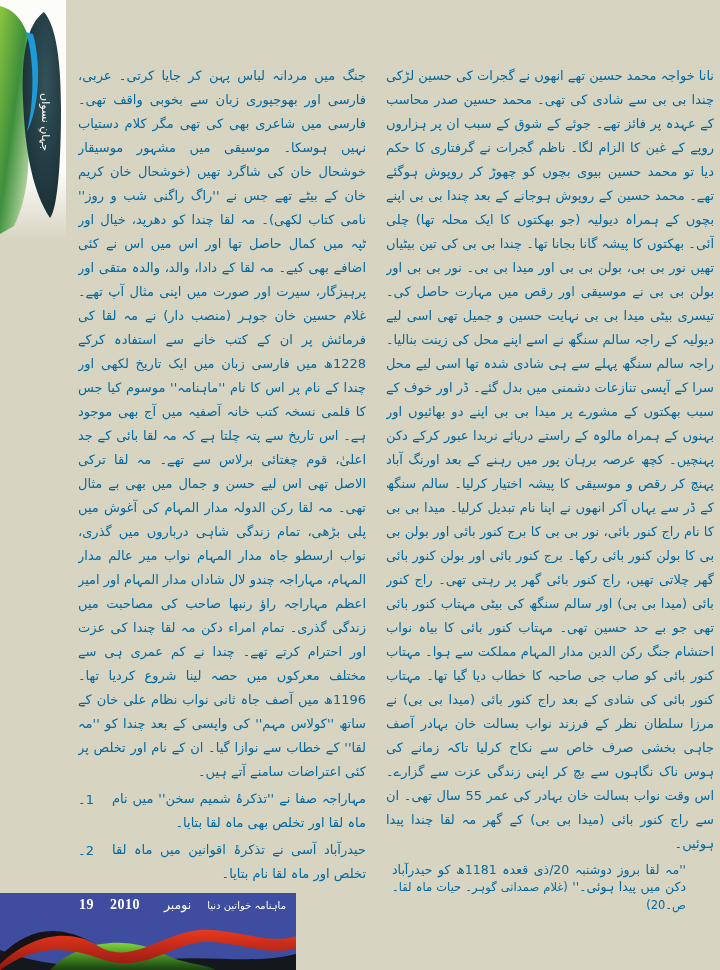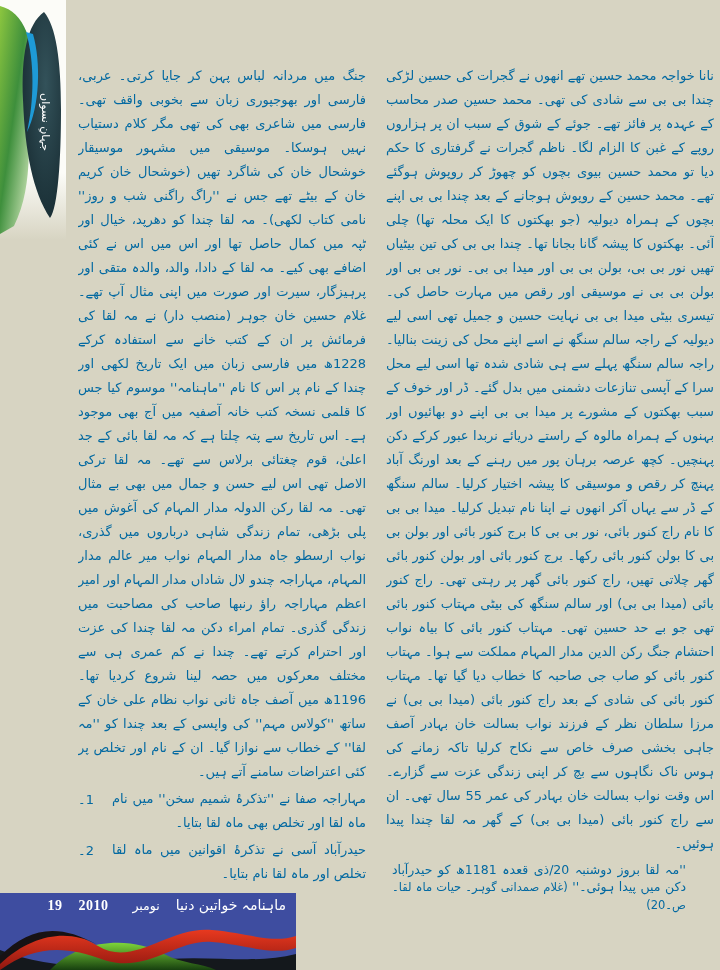--- a/index.html
+++ b/index.html
@@ -19,21 +19,21 @@
   .q-ref{font-size:11.5px;}
   .li-row{display:flex; direction:ltr; margin-top:3px;}
   .li-num{flex:0 0 34px; width:34px; direction:rtl; text-align:left; font-size:13px; padding-top:1px;}
   .li-text{flex:1; direction:rtl; text-align:justify;}
   .corner{position:absolute; left:0; top:0;}
   .footer{position:absolute; left:0; top:893px; width:296px; height:77px; overflow:hidden;}
   .footer-row{
     position:relative; z-index:2; display:flex; direction:rtl; align-items:baseline;
     gap:16px; padding:4px 10px 0 0; color:#ffffff;
   }
-  .footer-name{font-size:14px;}
+  .footer-name{font-size:10px;}
   .footer-month{font-size:12.5px;margin-left:8px;}
   .footer-num{font-weight:bold; font-size:14px; letter-spacing:.5px; font-family:Liberation Serif, serif;}
   .waves{position:absolute; left:0; bottom:0; z-index:1;}
 </style>
 </head>
 <body>
 
 <div class="page">
 
   <svg class="corner" width="66" height="240" viewBox="0 0 66 240">

